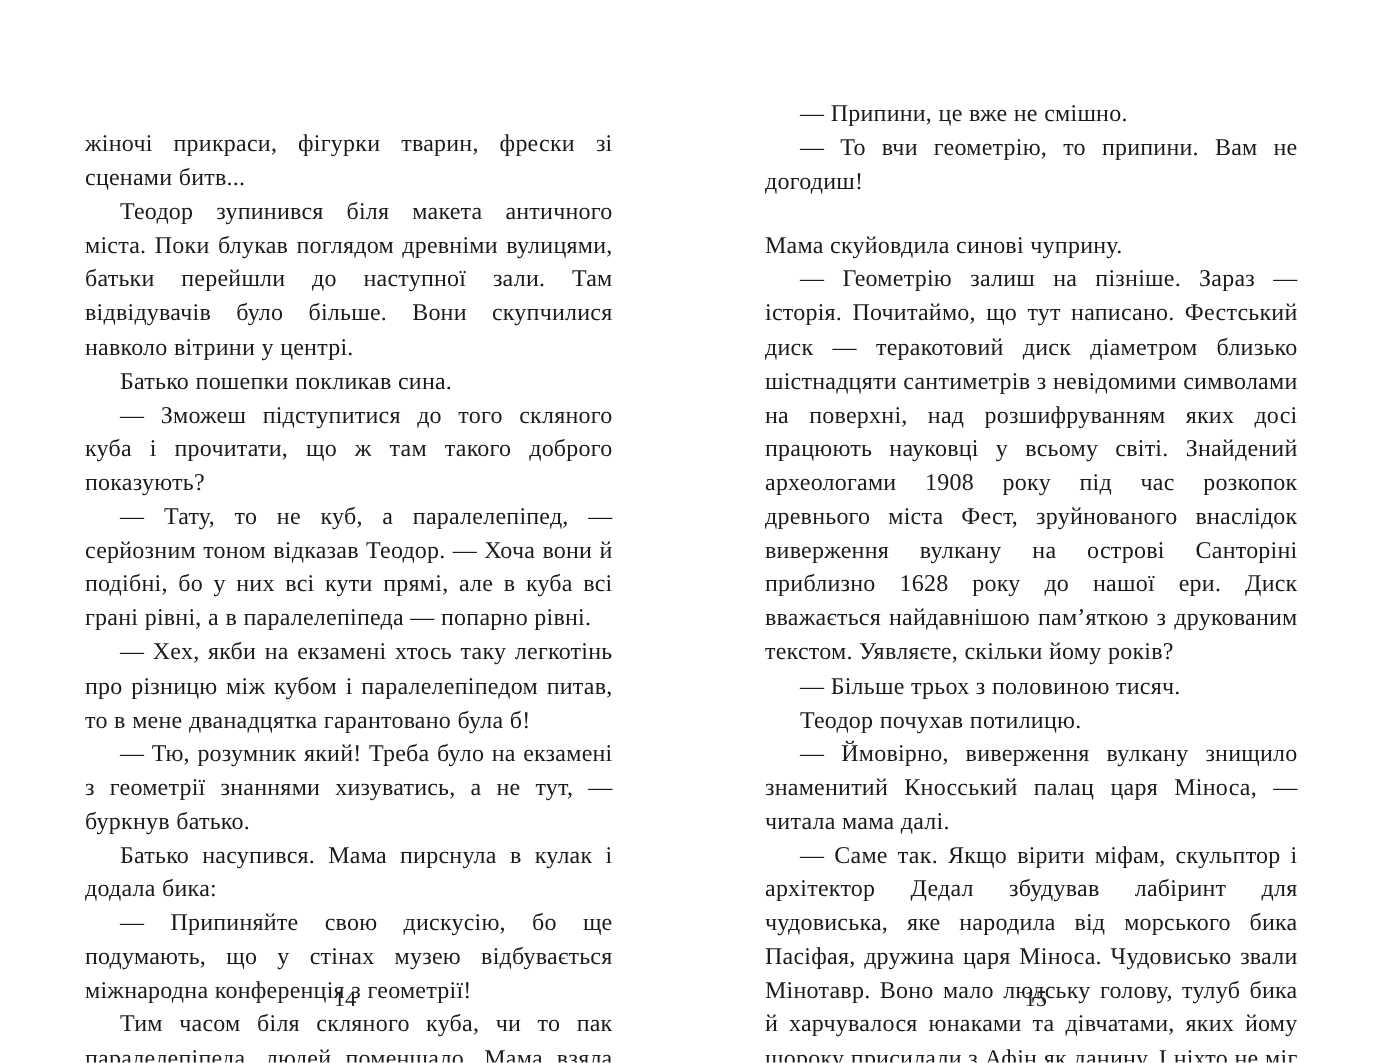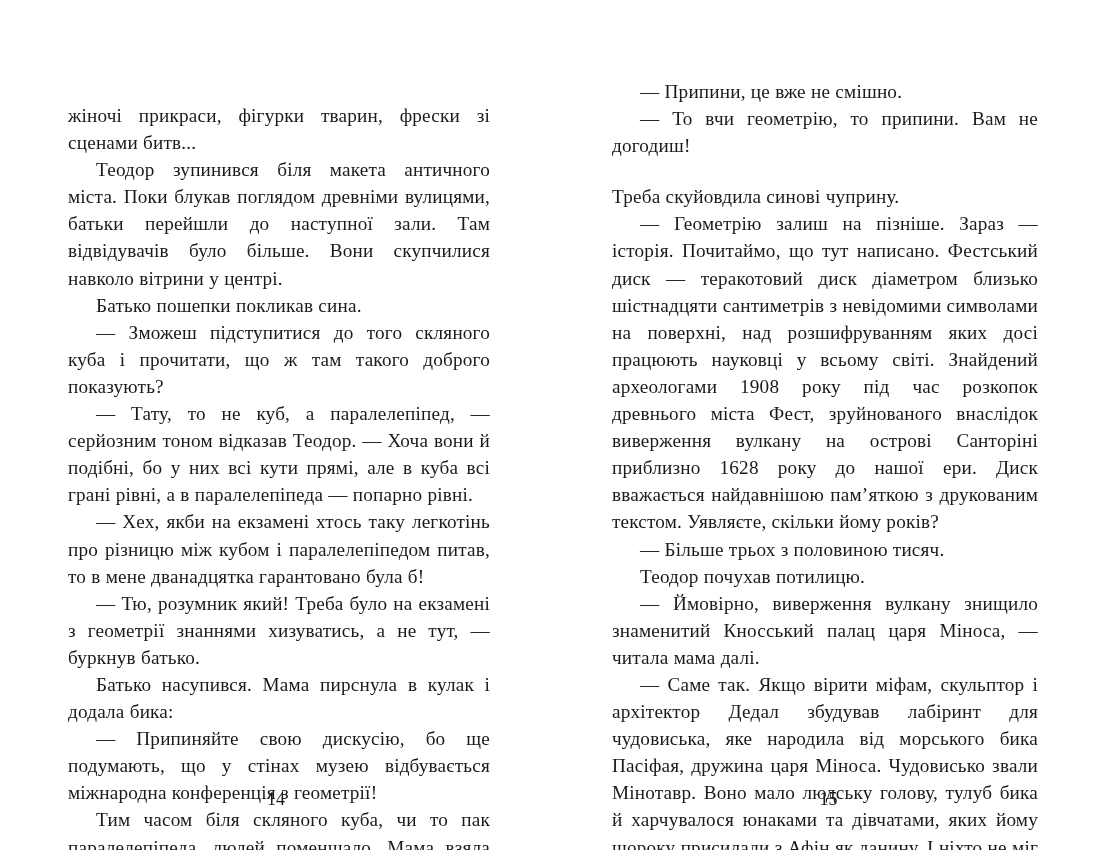--- a/index.html
+++ b/index.html
@@ -102,21 +102,21 @@
         <p class="indent">— Припиняйте свою дискусію, бо ще подумають, що у стінах музею відбувається міжнародна конференція з геометрії!</p>
         <p class="indent">Тим часом біля скляного куба, чи то пак паралелепіпеда, людей поменшало. Мама взяла своїх хлопців за руки і підвела до вітрини. На табличці поруч кількома мовами було написано «Фестський диск».</p>
       </div>
     <div class="folio">14</div>
   </div>
 
   <div class="page page-right">
     <div class="textblock">
         <p class="indent">— Припини, це вже не смішно.</p>
         <p class="indent">— То вчи геометрію, то припини. Вам не догодиш!</p>
-        <p class="cont">Треба скуйовдила синові чуприну.</p>
+        <p class="cont">Мама скуйовдила синові чуприну.</p>
         <p class="indent">— Геометрію залиш на пізніше. Зараз — історія. Почитаймо, що тут написано. Фестський диск — теракотовий диск діаметром близько шістнадцяти сантиметрів з невідомими символами на поверхні, над розшифруванням яких досі працюють науковці у всьому світі. Знайдений археологами 1908 року під час розкопок древнього міста Фест, зруйнованого внаслідок виверження вулкану на острові Санторіні приблизно 1628 року до нашої ери. Диск вважається найдавнішою пам’яткою з друкованим текстом. Уявляєте, скільки йому років?</p>
         <p class="indent">— Більше трьох з половиною тисяч.</p>
         <p class="indent">Теодор почухав потилицю.</p>
         <p class="indent">— Ймовірно, виверження вулкану знищило знаменитий Кносський палац царя Міноса, — читала мама далі.</p>
         <p class="indent">— Саме так. Якщо вірити міфам, скульптор і архітектор Дедал збудував лабіринт для чудовиська, яке народила від морського бика Пасіфая, дружина царя Міноса. Чудовисько звали Мінотавр. Воно мало людську голову, тулуб бика й харчувалося юнаками та дівчатами, яких йому щороку присилали з Афін як данину. І ніхто не міг ані здолати Мінотавра, ні вибратися з його заплутаного лабіринту. Лише афінському герою</p>
       </div>
     <div class="folio">15</div>
   </div>
 
 </div>

